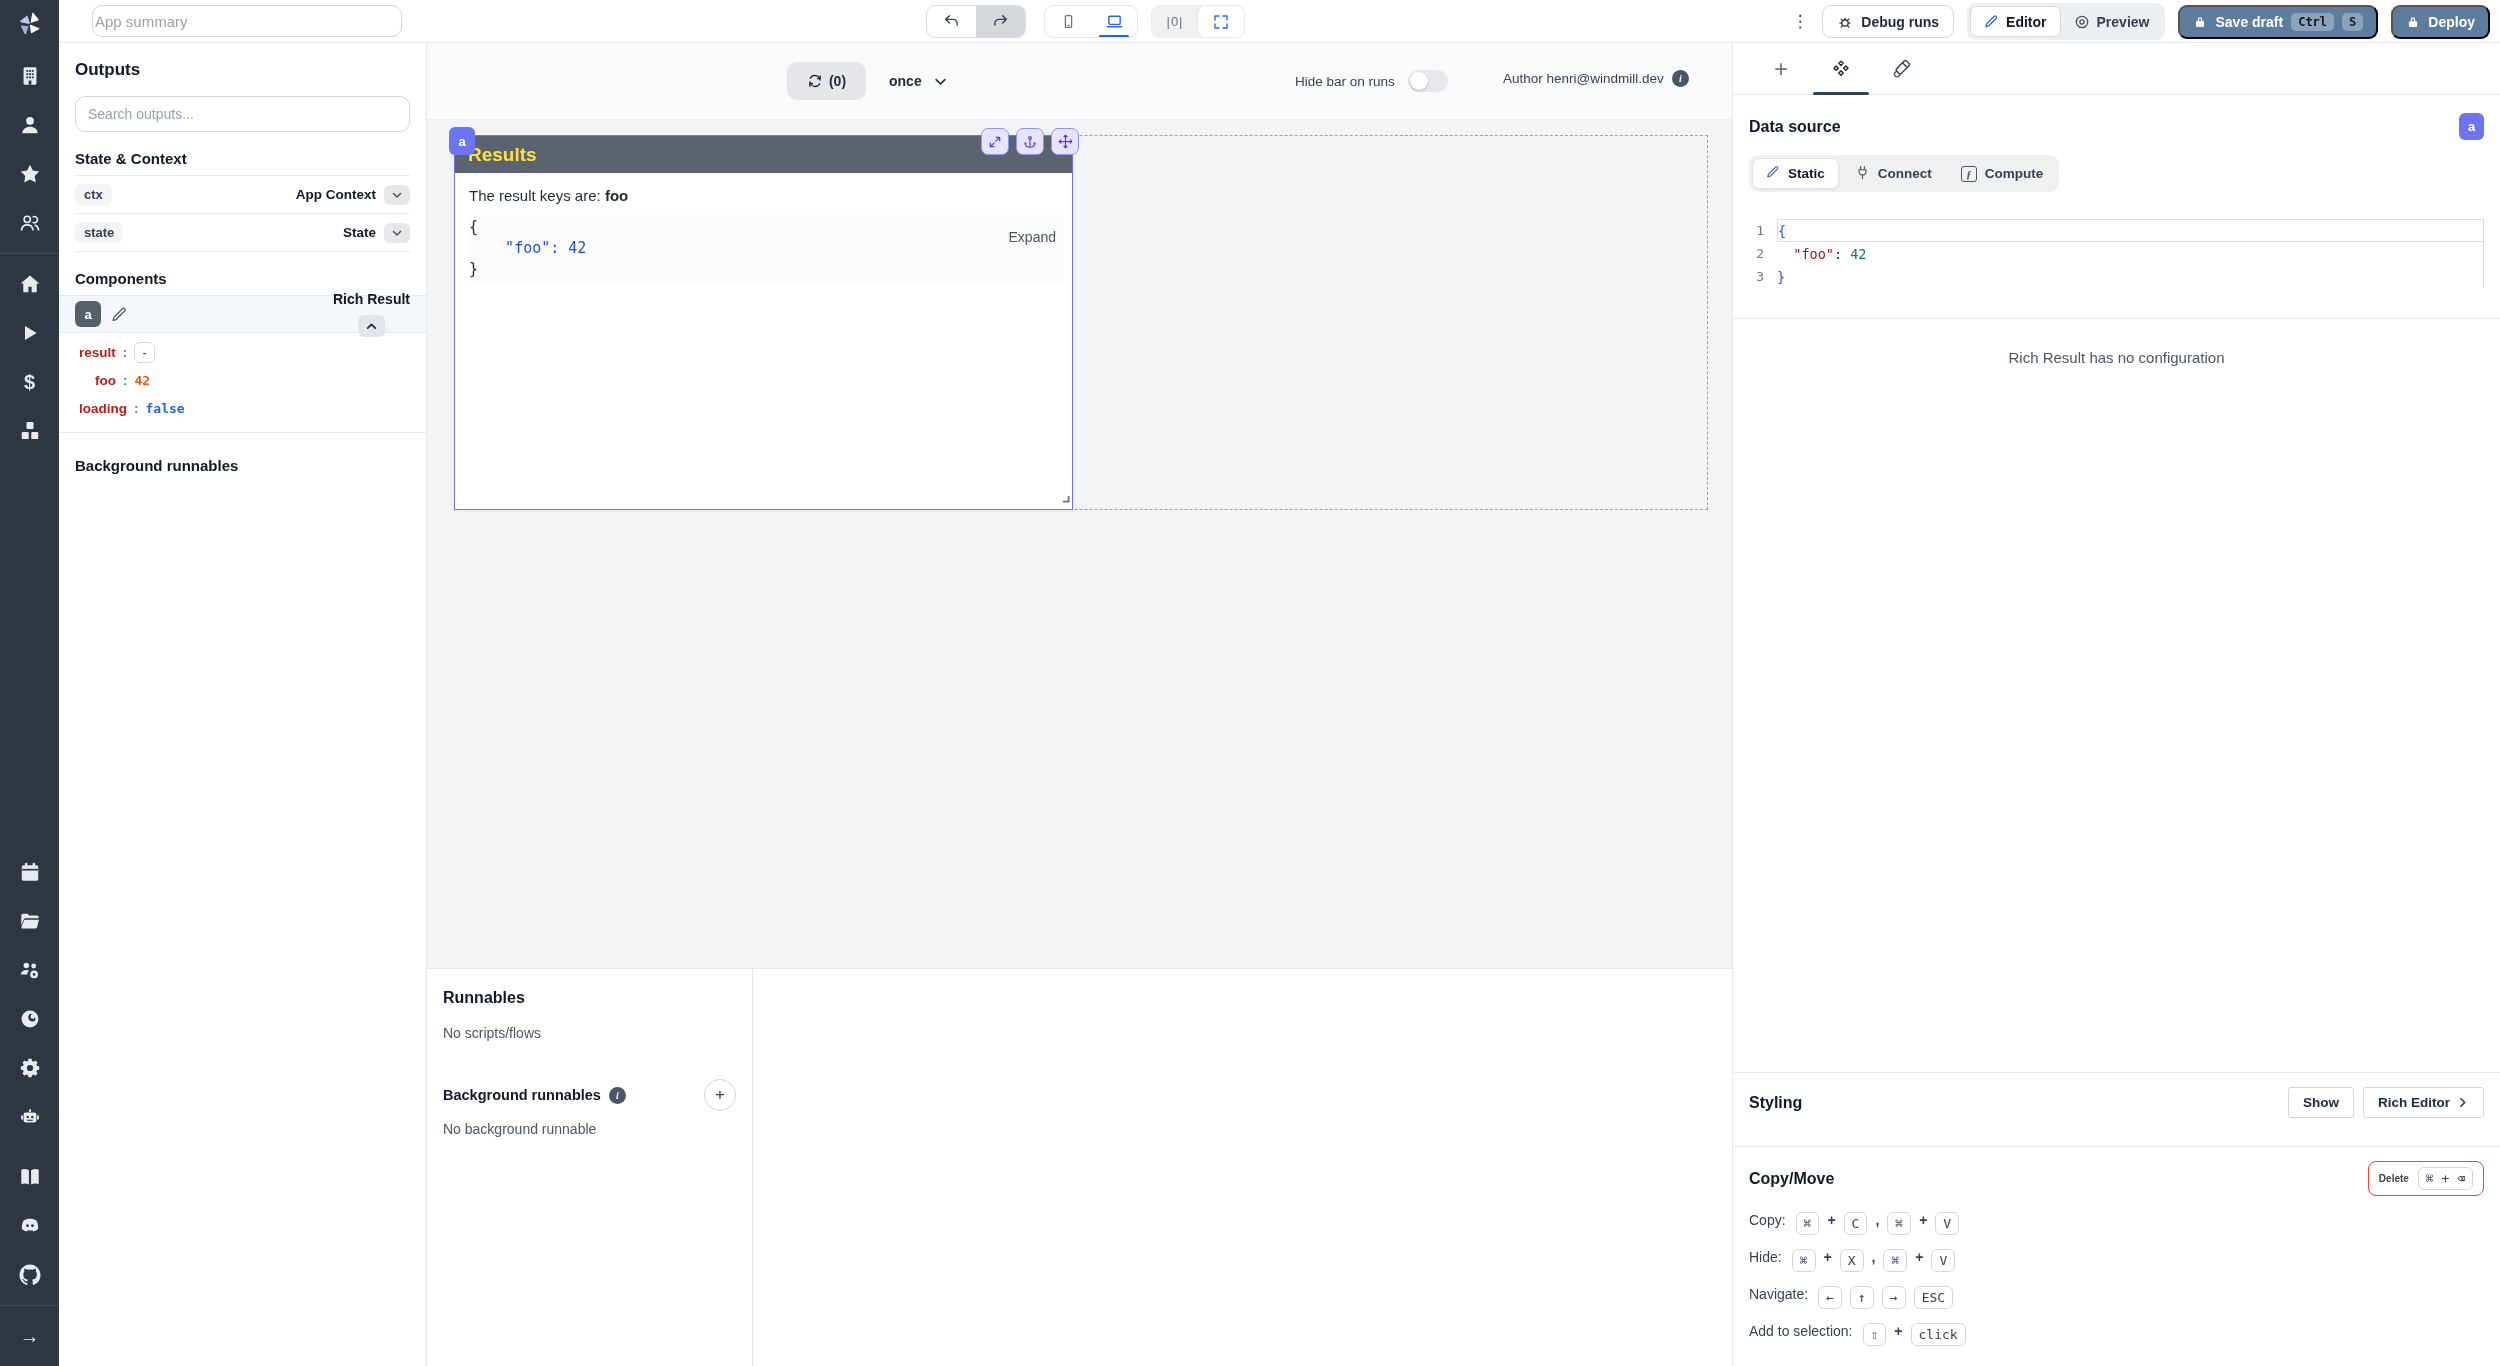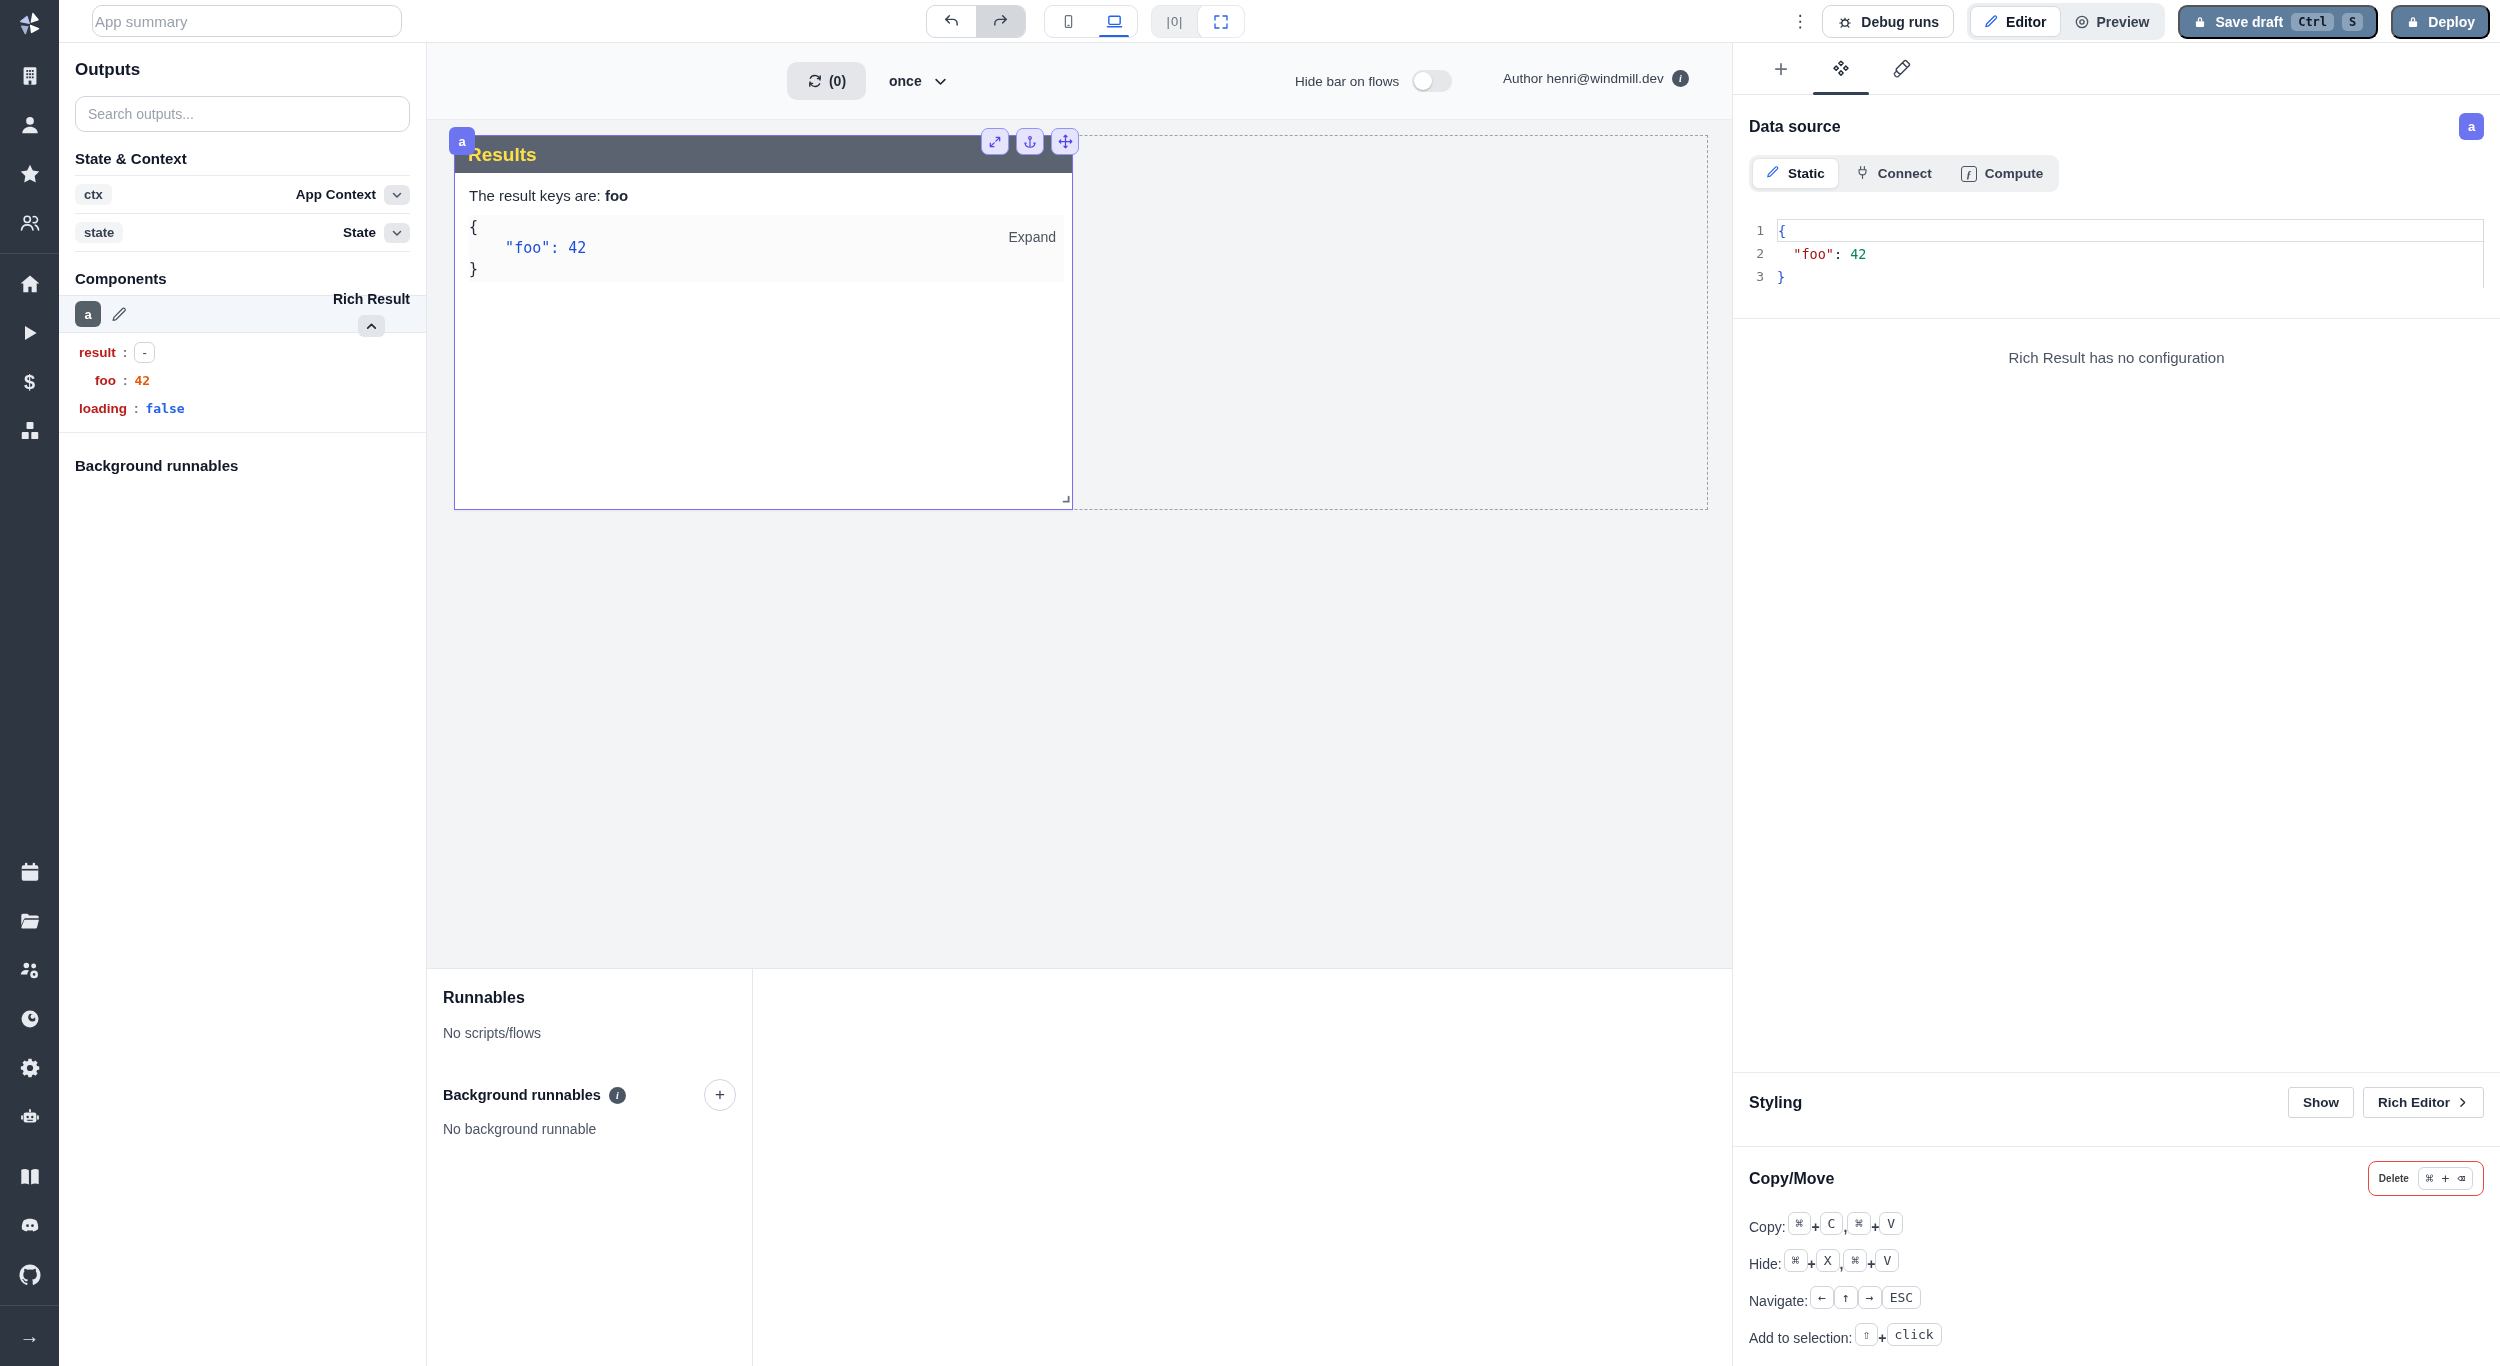--- a/index.html
+++ b/index.html
@@ -138,21 +138,21 @@
   .styling-sec { position:absolute; left:0; top:1029px; width:100%; border-top:1px solid #e9ebee; padding:14px 16px; }
   .sec-row { display:flex; align-items:center; justify-content:space-between; }
   .sec-title { font-size:16px; font-weight:700; color:#111827; }
   .sec-btns { display:flex; gap:9px; }
   .btn-sm { display:flex; align-items:center; gap:6px; border:1px solid #d1d5db; border-radius:3px; background:#fff; padding:7px 14px; font-size:13.5px; font-weight:600; color:#1f2937; cursor:pointer; }
   .copymove-sec { position:absolute; left:0; top:1103px; width:100%; border-top:1px solid #e9ebee; padding:14px 16px; }
   .delete-btn { display:flex; align-items:center; gap:9px; border:1.5px solid #ef4444; border-radius:8px; background:#fff; padding:5px 10px; cursor:pointer; }
   .delete-label { color:#404040; font-size:10px; font-weight:700; }
   .kbd { display:inline-flex; align-items:center; justify-content:center; min-width:22px; height:23px; padding:0 7px; border:1px solid #d1d5db; border-radius:6px; background:#fff; font-family:"DejaVu Sans Mono",monospace; font-size:13px; color:#374151; }
   .shortcut-rows { margin-top:16px; }
-  .sc-row { display:flex; align-items:flex-end; gap:0; margin-bottom:14px; }
+  .sc-row { display:flex; align-items:flex-start; gap:8px; margin-bottom:14px; }
   .sc-label { font-size:14px; color:#374151; margin-right:2px; }
   .sc-sep { font-size:14px; color:#374151; font-weight:600; }
 </style>
 </head>
 <body>
 
 <div class="page">
 
   <aside class="rail">
     <div class="rail-logo">
@@ -469,21 +469,21 @@
           </svg>
         <span class="refresh-count">(0)</span>
       </div>
       <div class="once-dd">
         <span class="once-label">once</span>
         <svg width="15" height="15" viewBox="0 0 24 24" fill="none" stroke="#1f2937" stroke-width="2.6" stroke-linecap="round" stroke-linejoin="round">
             <path d="M5 9l7 7 7-7"></path>
           </svg>
       </div>
       <div class="hidebar">
-        <span class="hidebar-label">Hide bar on flows</span>
+        <span class="hidebar-label">Hide bar on runs</span>
         <span class="toggle">
             <span class="knob"></span>
           </span>
       </div>
       <div class="author">
         <span class="author-label">Author henri@windmill.dev</span>
         <span class="inf">i</span>
       </div>
     </div>
     <div class="canvas-body">

